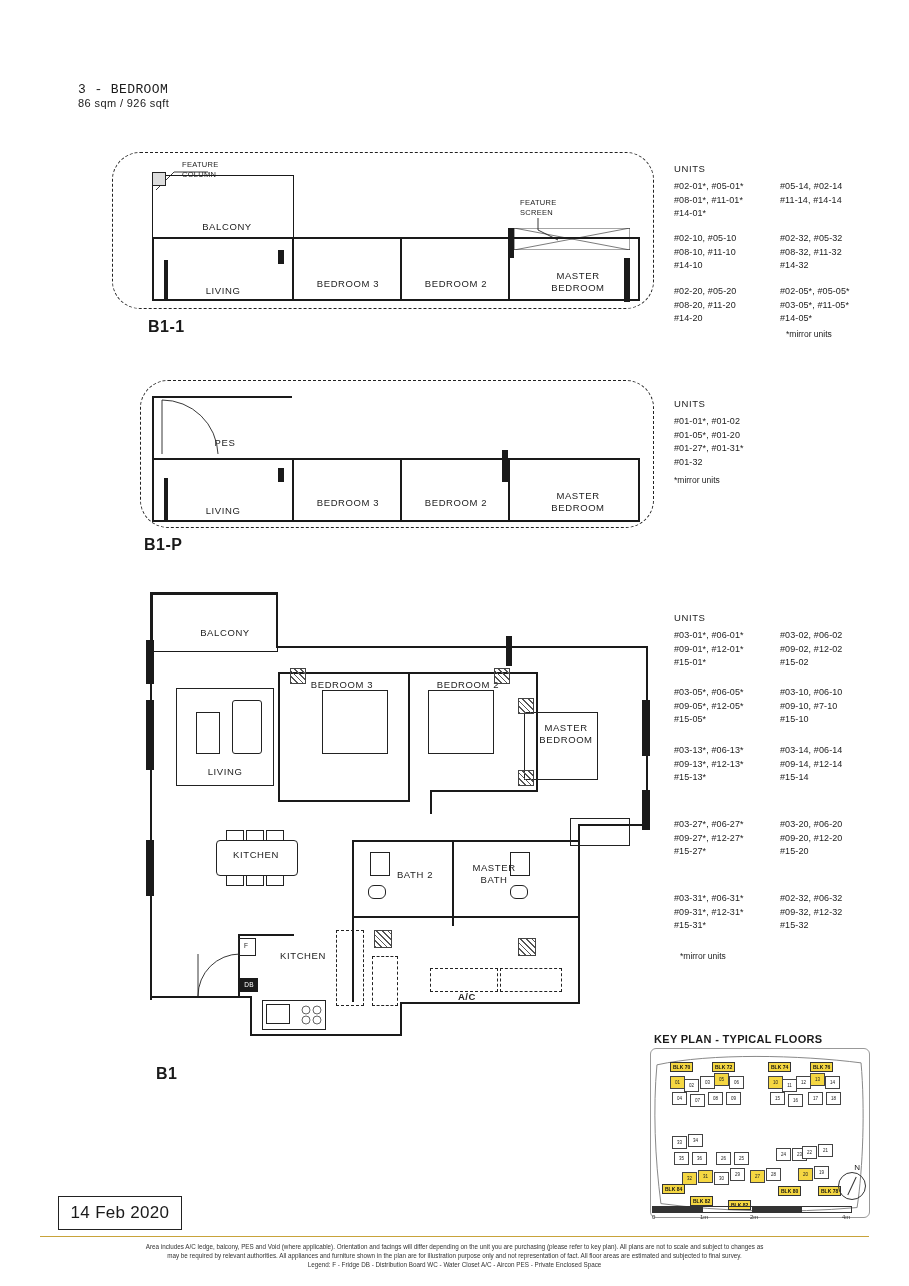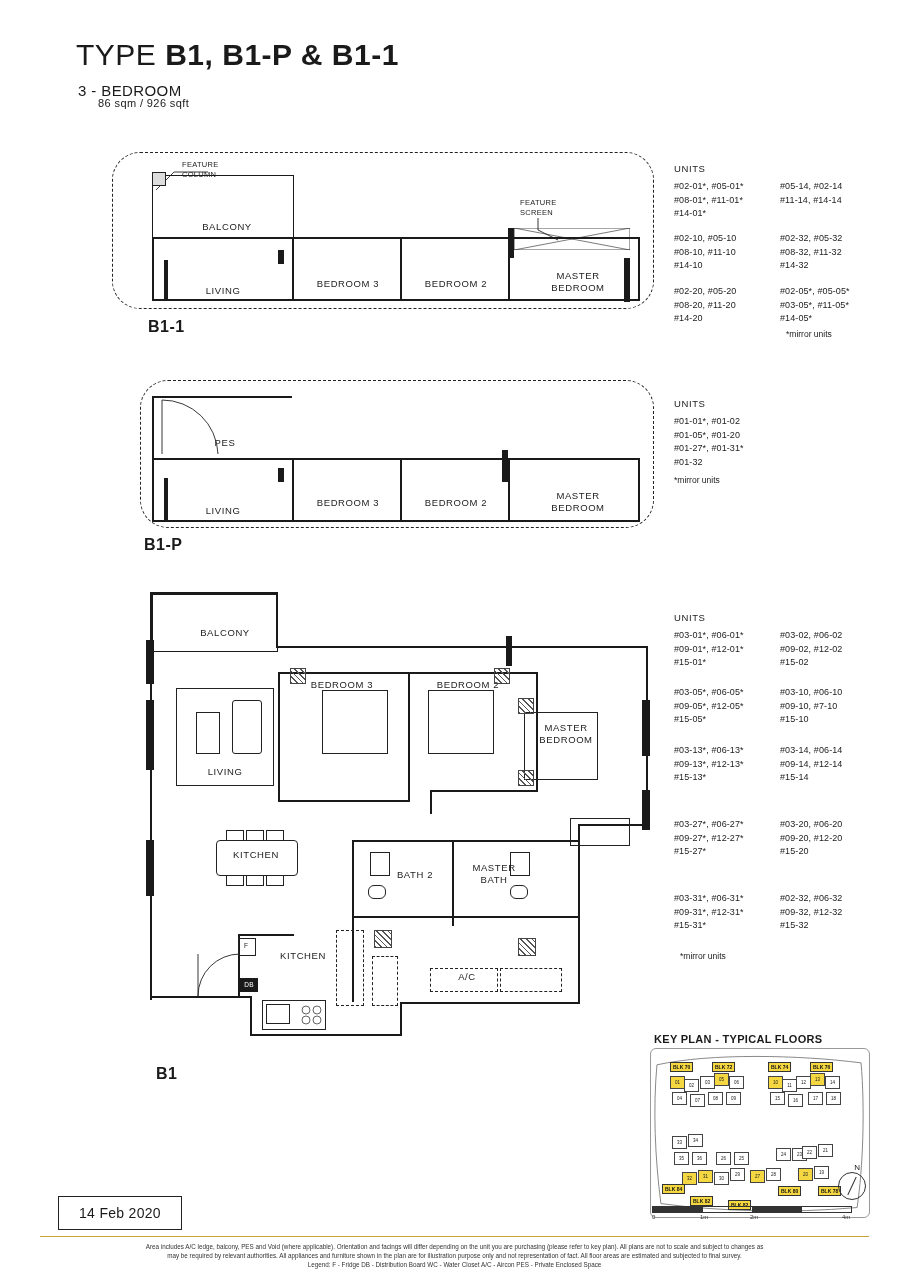--- a/index.html
+++ b/index.html
@@ -12,22 +12,22 @@
     overflow: hidden;
   }
   .page { position:absolute; inset:0; }
 
   
   .title {
     position:absolute; left:76px; top:38px;
     font-size:30px; letter-spacing:0.5px; font-weight:300;
   }
   .title b { font-weight:700; }
-  .subtitle1 { position:absolute; left:78px; top:82px; font-size:15px; letter-spacing:0.4px; }
-  .subtitle2 { position:absolute; left:78px; top:97px; font-size:11px; letter-spacing:0.4px;margin-left:20px; }
+  .subtitle1 { position:absolute; left:78px; top:82px; font-size:13px; letter-spacing:0.4px;font-family:Liberation Mono, monospace; }
+  .subtitle2 { position:absolute; left:78px; top:97px; font-size:11px; letter-spacing:0.4px; }
 
   
   .lbl { position:absolute; font-size:9.5px; letter-spacing:0.6px; color:#222; text-align:center; }
   .lbl.sm { font-size:7.5px; letter-spacing:0.3px; }
   .lbl.tiny { font-size:6.5px; letter-spacing:0.2px; }
   .typename { position:absolute; font-size:16px; font-weight:700; letter-spacing:0.5px; }
 
   
   .units-hd { position:absolute; font-size:9.5px; letter-spacing:0.6px; color:#222; }
   .ucol { position:absolute; font-size:9px; line-height:13.5px; color:#222; white-space:pre; letter-spacing:0.1px;}
@@ -42,21 +42,21 @@
   .thin2 { position:absolute; border:1.6px solid #1a1a1a; }
   .hatch {
     position:absolute;
     background-image:repeating-linear-gradient(45deg,#555 0 1px,transparent 1px 4px);
   }
 
   
   .datebox {
     position:absolute; left:58px; top:1196px; width:122px; height:32px;
     border:1.4px solid #222; display:flex; align-items:center; justify-content:center;
-    font-size:14px; letter-spacing:0.3px;
+    font-size:17px; letter-spacing:0.3px;
   }
 
   
   .footer-rule { position:absolute; left:40px; top:1236px; width:829px; height:1px; background:#c8a33a; }
   .footer { position:absolute; left:40px; top:1242px; width:829px; text-align:center; font-size:6.3px; line-height:9px; color:#333; }
 
   
   .keyplan-title { position:absolute; left:654px; top:1033px; font-size:11px; font-weight:700; letter-spacing:0.3px; }
   .keyplan-box { position:absolute; left:650px; top:1048px; width:220px; height:170px; }
   .kp-shape {
@@ -85,23 +85,20 @@
   .scalebar .ticks { position:relative; height:10px; font-size:6px; color:#333; }
   .scalebar .ticks span { position:absolute; top:1px; }
 
   .legend-line { display:block; }
 </style>
 </head>
 <body>
 
 <div class="page">
 
-  <div class="title">
-    <span>TYPE </span><b>B1, B1-P &amp; B1-1</b>
-  </div>
   <div class="subtitle1">3 - BEDROOM</div>
   <div class="subtitle2">86 sqm / 926 sqft</div>
 
   <div class="rounded-box" style="left:112px; top:152px; width:540px; height:155px;"></div>
 
   <svg style="position:absolute;left:150px;top:160px;" width="120" height="40">
     <polyline points="6,30 24,12 58,12" fill="none" stroke="#222" stroke-width="0.9"></polyline>
   </svg>
   <div class="lbl sm" style="left:182px; top:160px; width:80px; text-align:left; line-height:10px;">FEATURE<br>COLUMN</div>
 
@@ -261,21 +258,21 @@
   <div class="wall" style="left:352px; top:916px; width:228px; height:2px;"></div>
   <div class="lbl" style="left:380px; top:869px; width:70px;">BATH 2</div>
   <div class="lbl" style="left:456px; top:862px; width:76px; line-height:12px;">MASTER<br>BATH</div>
   <div class="thin" style="left:368px; top:885px; width:16px; height:12px; border-radius:6px;"></div>
   <div class="thin" style="left:370px; top:852px; width:18px; height:22px;"></div>
   <div class="thin" style="left:510px; top:852px; width:18px; height:22px;"></div>
   <div class="thin" style="left:510px; top:885px; width:16px; height:12px; border-radius:6px;"></div>
 
   <div class="thin" style="left:430px; top:968px; width:66px; height:22px; border-style:dashed;"></div>
   <div class="thin" style="left:500px; top:968px; width:60px; height:22px; border-style:dashed;"></div>
-  <div class="lbl" style="left:442px; top:971px; width:50px;">A/C</div>
+  <div class="lbl" style="left:442px; top:991px; width:50px;font-weight:bold;">A/C</div>
 
   <div class="wall" style="left:238px; top:934px; width:2px; height:62px;"></div>
   <div class="wall" style="left:238px; top:934px; width:56px; height:2px;"></div>
   <div class="lbl" style="left:270px; top:950px; width:66px;">KITCHEN</div>
   <div class="thin" style="left:238px; top:938px; width:16px; height:16px;"></div>
   <div class="lbl tiny" style="left:238px; top:942px; width:16px;">F</div>
   <div class="wall" style="left:240px; top:978px; width:18px; height:14px;"></div>
   <div class="lbl tiny" style="left:240px; top:981px; width:18px; color:#fff;">DB</div>
   <svg style="position:absolute;left:196px;top:952px;" width="46" height="46">
     <path d="M2,44 A42,42 0 0 1 44,2" fill="none" stroke="#222" stroke-width="0.9"></path>

